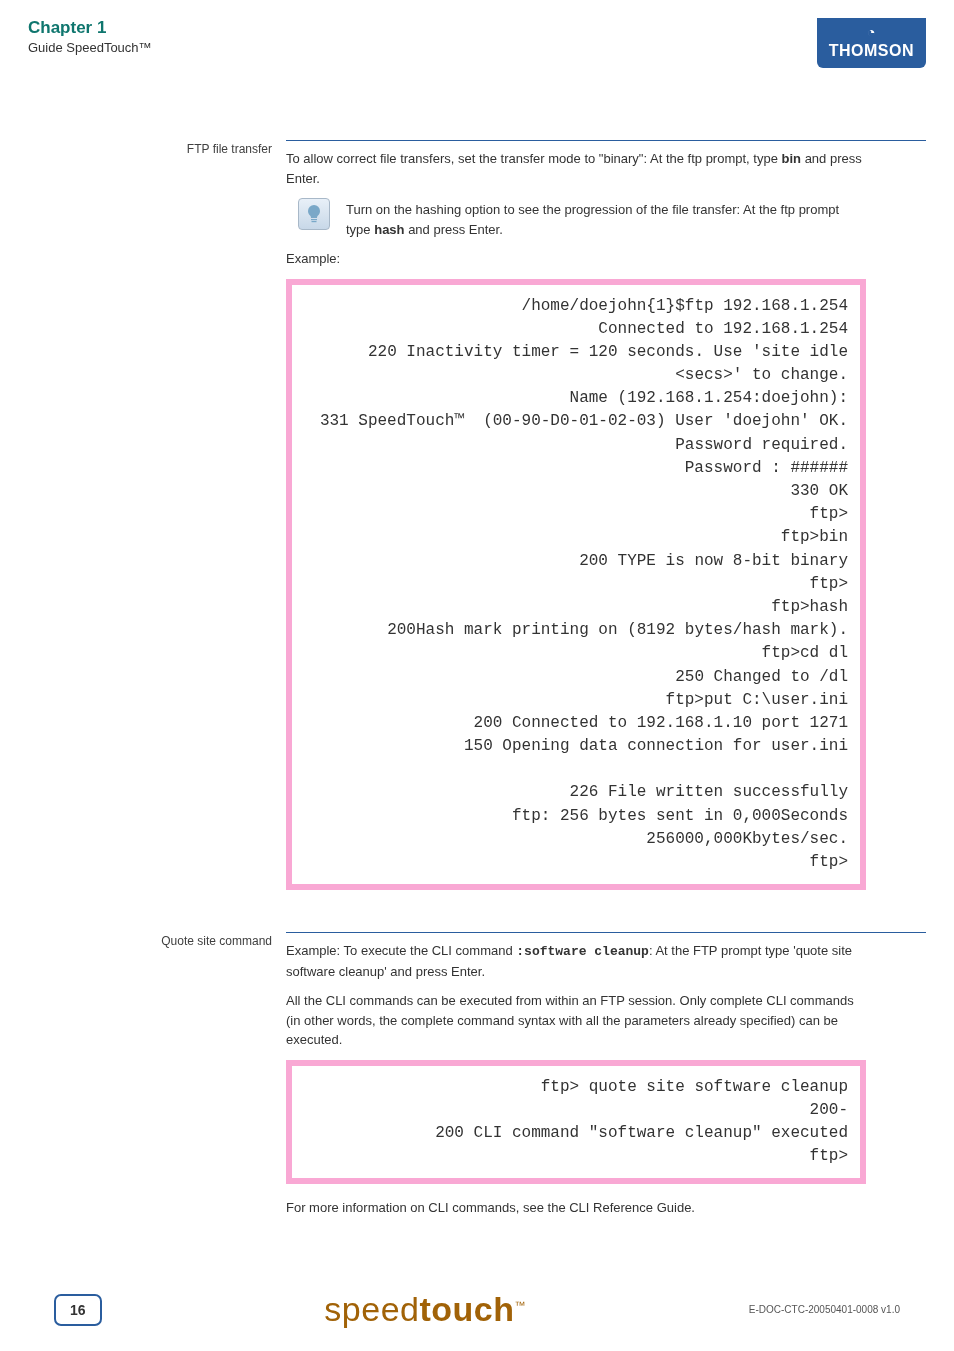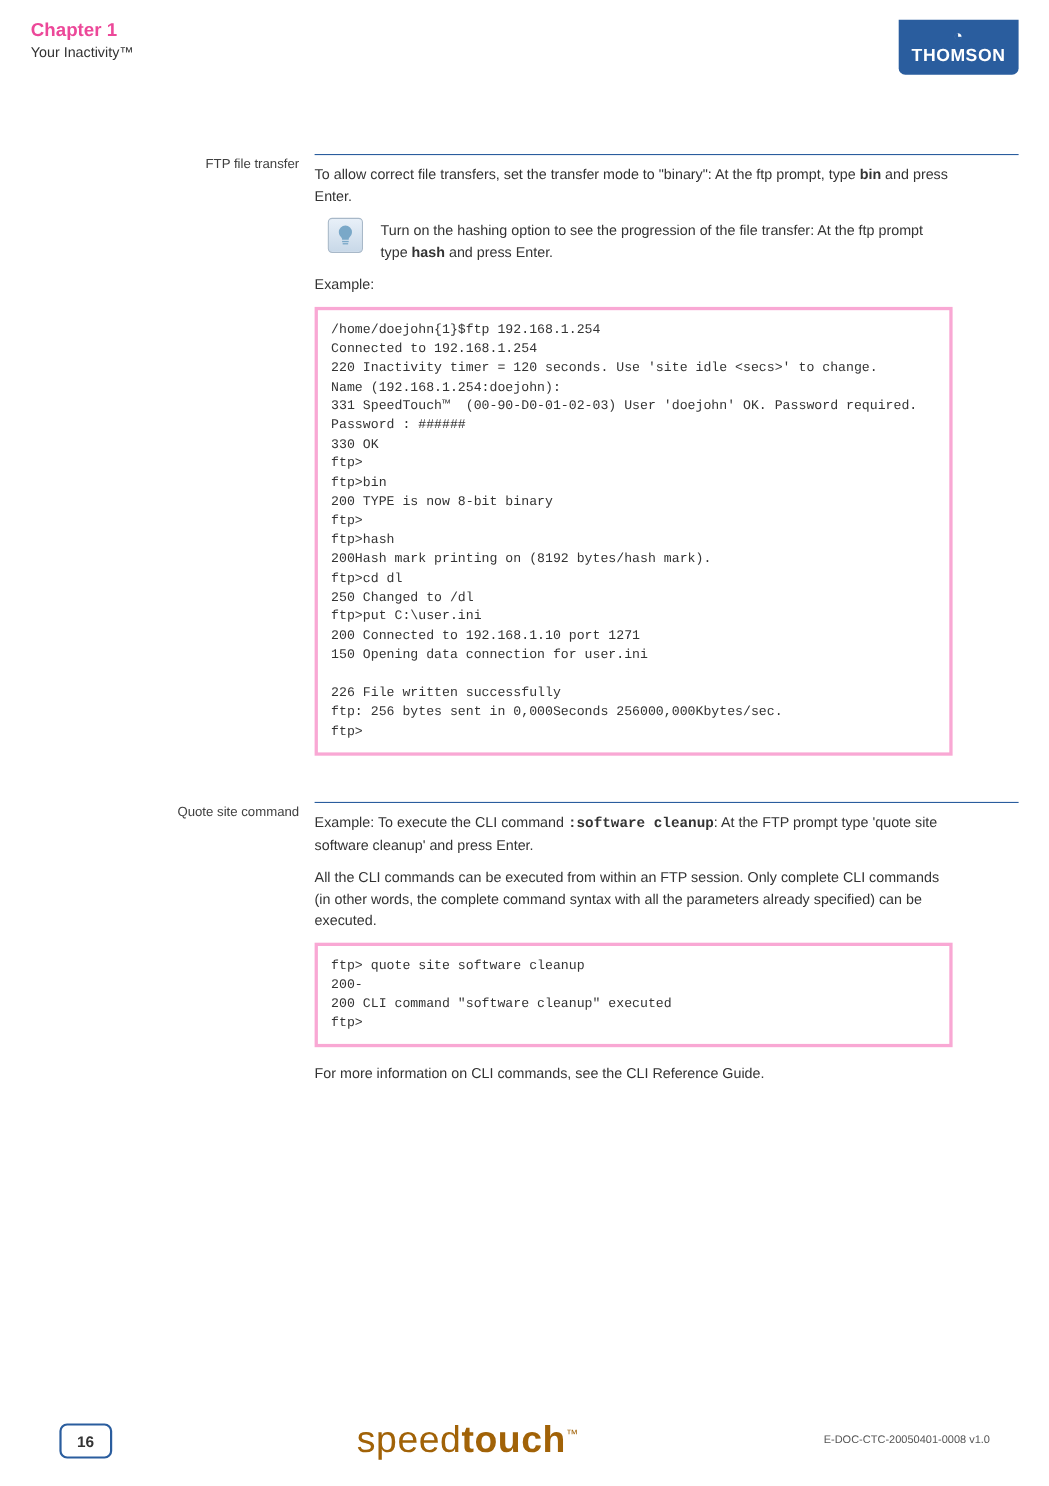--- a/index.html
+++ b/index.html
@@ -13,21 +13,21 @@
       position: relative;
     }
     .page-header {
       padding: 18px 28px 12px 28px;
       display: flex;
       justify-content: space-between;
       align-items: flex-start;
     }
     .header-left { }
     .chapter-title {
-      color: #ec4899;
+      color: #0f766e;
       font-weight: bold;
       font-size: 17px;
     }
     .chapter-subtitle {
       color: #333;
       font-size: 13px;
       margin-top: 2px;
     }
     .thomson-logo {
       background: #2a5d9e;
@@ -92,27 +92,28 @@
       justify-content: center;
       color: #5a8db8;
       font-size: 18px;
     }
     .tip-text {
       font-size: 13px;
       line-height: 1.5;
       padding-top: 2px;
     }
     .code-block {
-      border: 3px solid #f9a8d4;
+      border: 6px solid #f9a8d4;
       padding: 10px 12px;
       font-family: "Courier New", monospace;
-      font-size: 12px;
+      font-size: 16px;
       line-height: 1.45;
       white-space: pre-wrap;
       margin: 10px 0 14px 0;
+      text-align: right;
     }
     .page-footer {
       position: absolute;
       bottom: 22px;
       left: 0;
       right: 0;
       padding: 0 54px;
       display: flex;
       align-items: center;
       justify-content: space-between;
@@ -140,21 +141,21 @@
     }
     b { font-weight: bold; }
     .cmd { font-family: "Courier New", monospace; font-weight: bold; }
   </style>
 </head>
 <body>
 
 <div class="page-header">
   <div class="header-left">
     <div class="chapter-title">Chapter 1</div>
-    <div class="chapter-subtitle">Your Inactivity™</div>
+    <div class="chapter-subtitle">Guide SpeedTouch™</div>
   </div>
   <div class="thomson-logo">
     <span class="thomson-icon">◔</span>
     <span>THOMSON</span>
   </div>
 </div>
 
 <div class="content-area">
 
   <div class="section-row">

